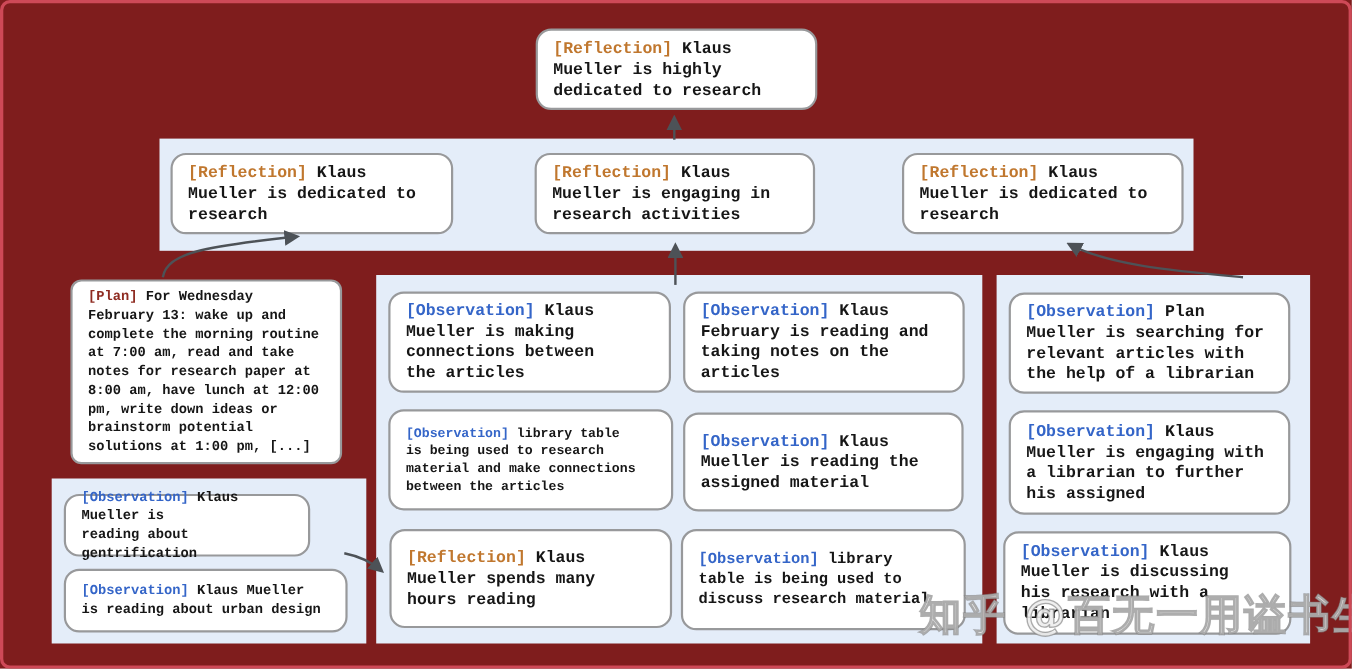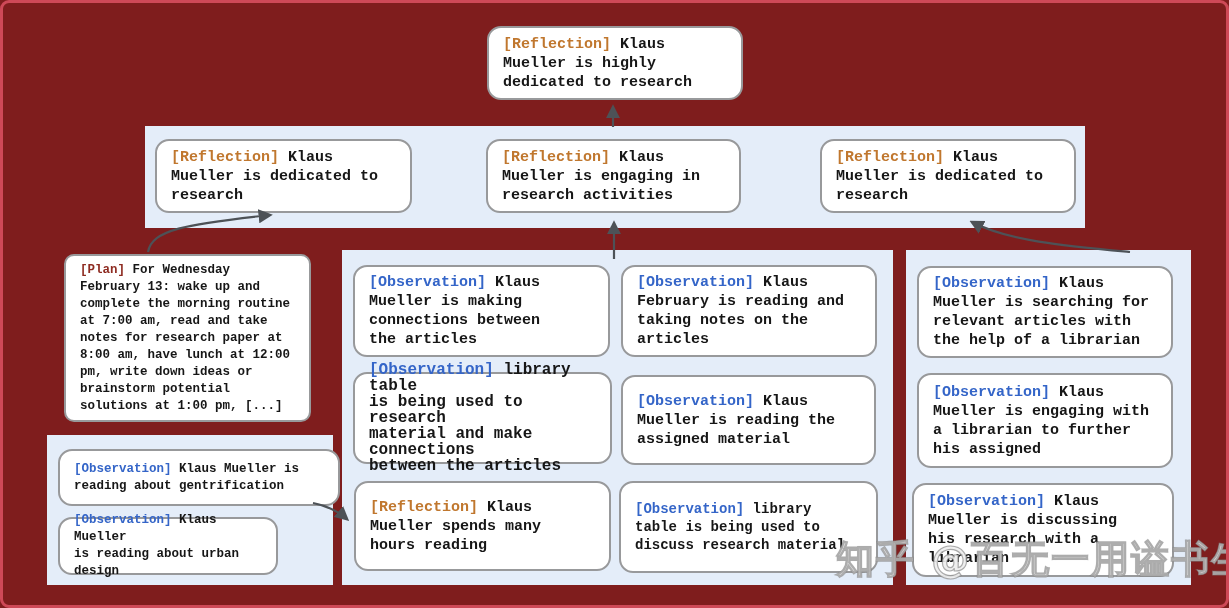--- a/index.html
+++ b/index.html
@@ -26,21 +26,21 @@
   .node{
     position:absolute;background:#fff;border:2px solid var(--node-border);
     border-radius:14px;box-sizing:border-box;z-index:2;
     display:flex;flex-direction:column;justify-content:center;
     padding:6px 14px;font-weight:700;color:var(--text);
     white-space:pre-wrap;
   }
   .fs15{font-size:15px;line-height:19px;}
   .fs14{font-size:14px;line-height:18px;}
   .fs125{font-size:12.5px;line-height:17px;}
-  .fs12{font-size:16px;line-height:16px;}
+  .fs12{font-size:12px;line-height:16px;}
   .r16{border-radius:16px;}
   .tag-reflection{color:var(--reflection-tag);}
   .tag-observation{color:var(--observation-tag);}
   .tag-plan{color:var(--plan-tag);}
   #arrow-layer{position:absolute;left:0;top:0;z-index:3;pointer-events:none;}
   #arrow-layer .arrow{stroke:var(--arrow);stroke-width:2.2;fill:none;}
   #arrow-layer .head{fill:var(--arrow);}
   #watermark{
     position:absolute;left:836px;top:534px;z-index:5;
     font-family:"DejaVu Sans","Liberation Sans",sans-serif;
@@ -101,25 +101,25 @@
 February 13: wake up and
 complete the morning routine
 at 7:00 am, read and take
 notes for research paper at
 8:00 am, have lunch at 12:00
 pm, write down ideas or
 brainstorm potential
 solutions at 1:00 pm, [...]</span></div>
   </div>
 
-  <div class="node fs125" style="left:58px;top:449px;width:282px;height:57px;">
+  <div class="node fs125" style="left:58px;top:449px;width:224px;height:57px;">
     <div><span class="tag-observation">[Observation]</span><span> Klaus Mueller is
 reading about gentrification</span></div>
   </div>
-  <div class="node fs125" style="left:58px;top:517px;width:220px;height:58px;">
+  <div class="node fs125" style="left:58px;top:517px;width:258px;height:58px;">
     <div><span class="tag-observation">[Observation]</span><span> Klaus Mueller
 is reading about urban design</span></div>
   </div>
 
   <div class="node fs15" style="left:353px;top:265px;width:257px;height:92px;">
     <div><span class="tag-observation">[Observation]</span><span> Klaus
 Mueller is making
 connections between
 the articles</span></div>
   </div>
@@ -146,21 +146,21 @@
 Mueller is reading the
 assigned material</span></div>
   </div>
   <div class="node fs14" style="left:619px;top:481px;width:259px;height:92px;">
     <div><span class="tag-observation">[Observation]</span><span> library
 table is being used to
 discuss research material</span></div>
   </div>
 
   <div class="node fs15" style="left:917px;top:266px;width:256px;height:92px;">
-    <div><span class="tag-observation">[Observation]</span><span> Klaus
+    <div><span class="tag-observation">[Observation]</span><span> Plan
 Mueller is searching for
 relevant articles with
 the help of a librarian</span></div>
   </div>
   <div class="node fs15" style="left:917px;top:373px;width:256px;height:95px;">
     <div><span class="tag-observation">[Observation]</span><span> Klaus
 Mueller is engaging with
 a librarian to further
 his assigned</span></div>
   </div>

